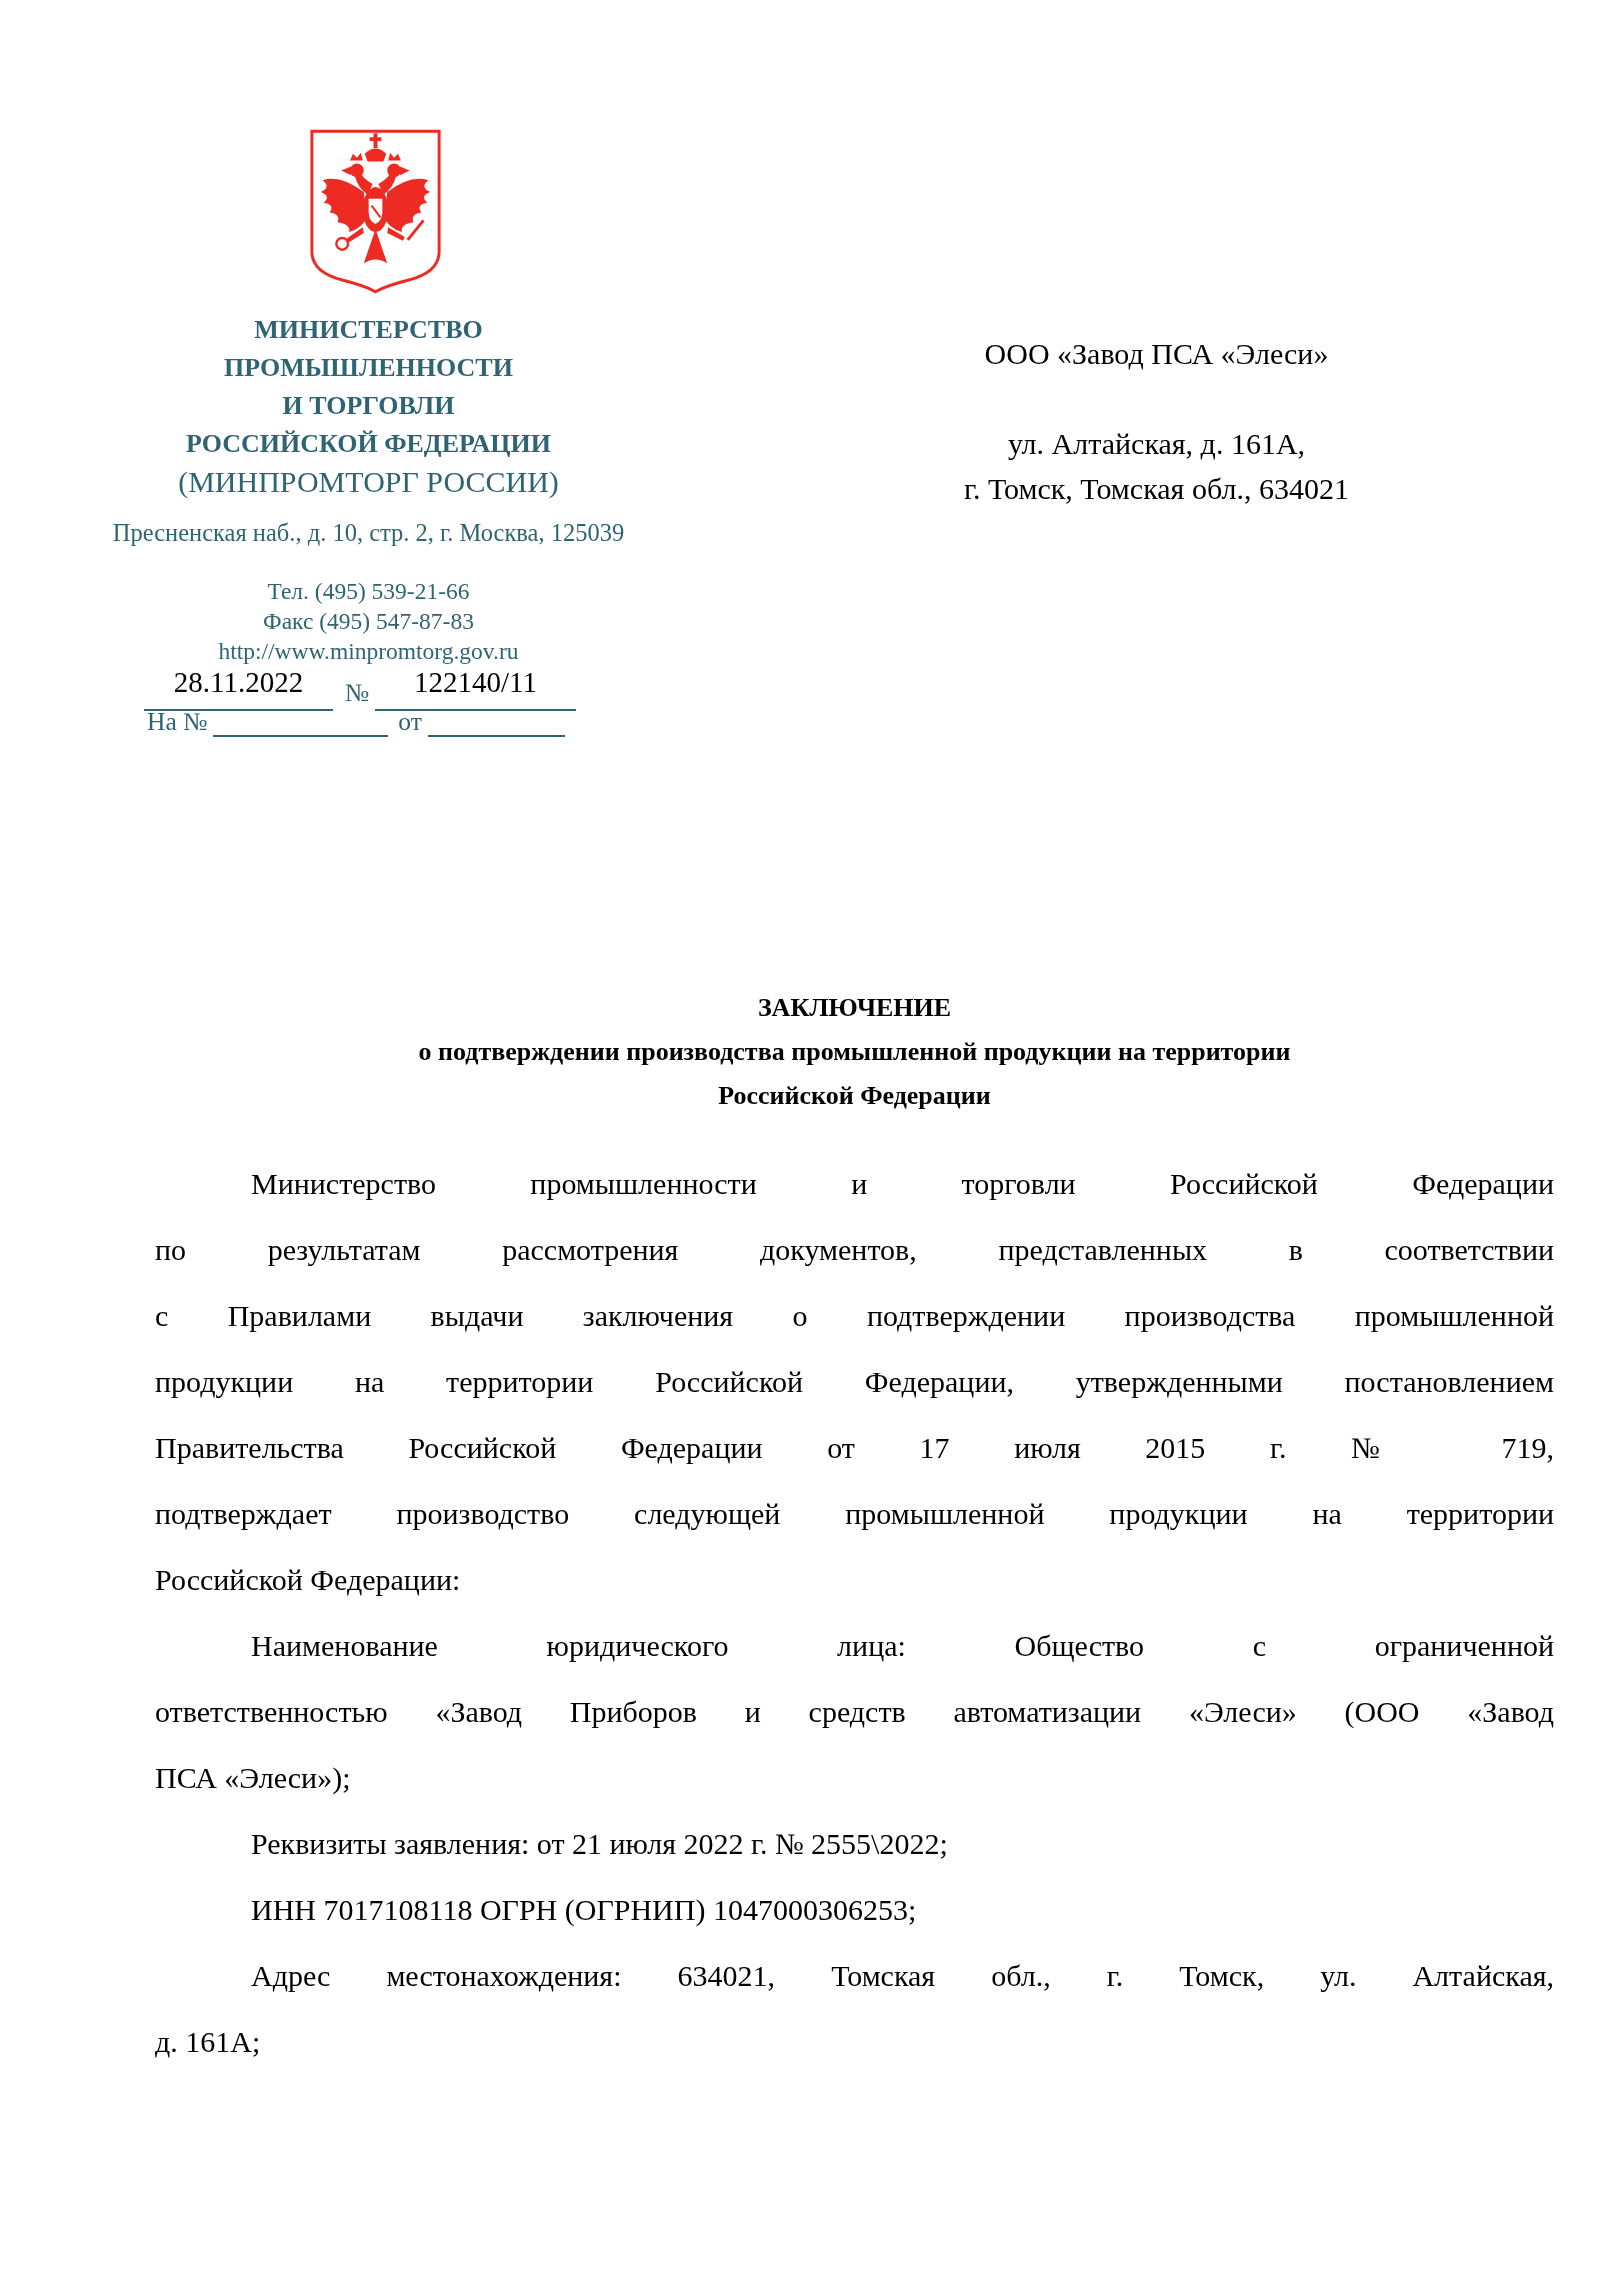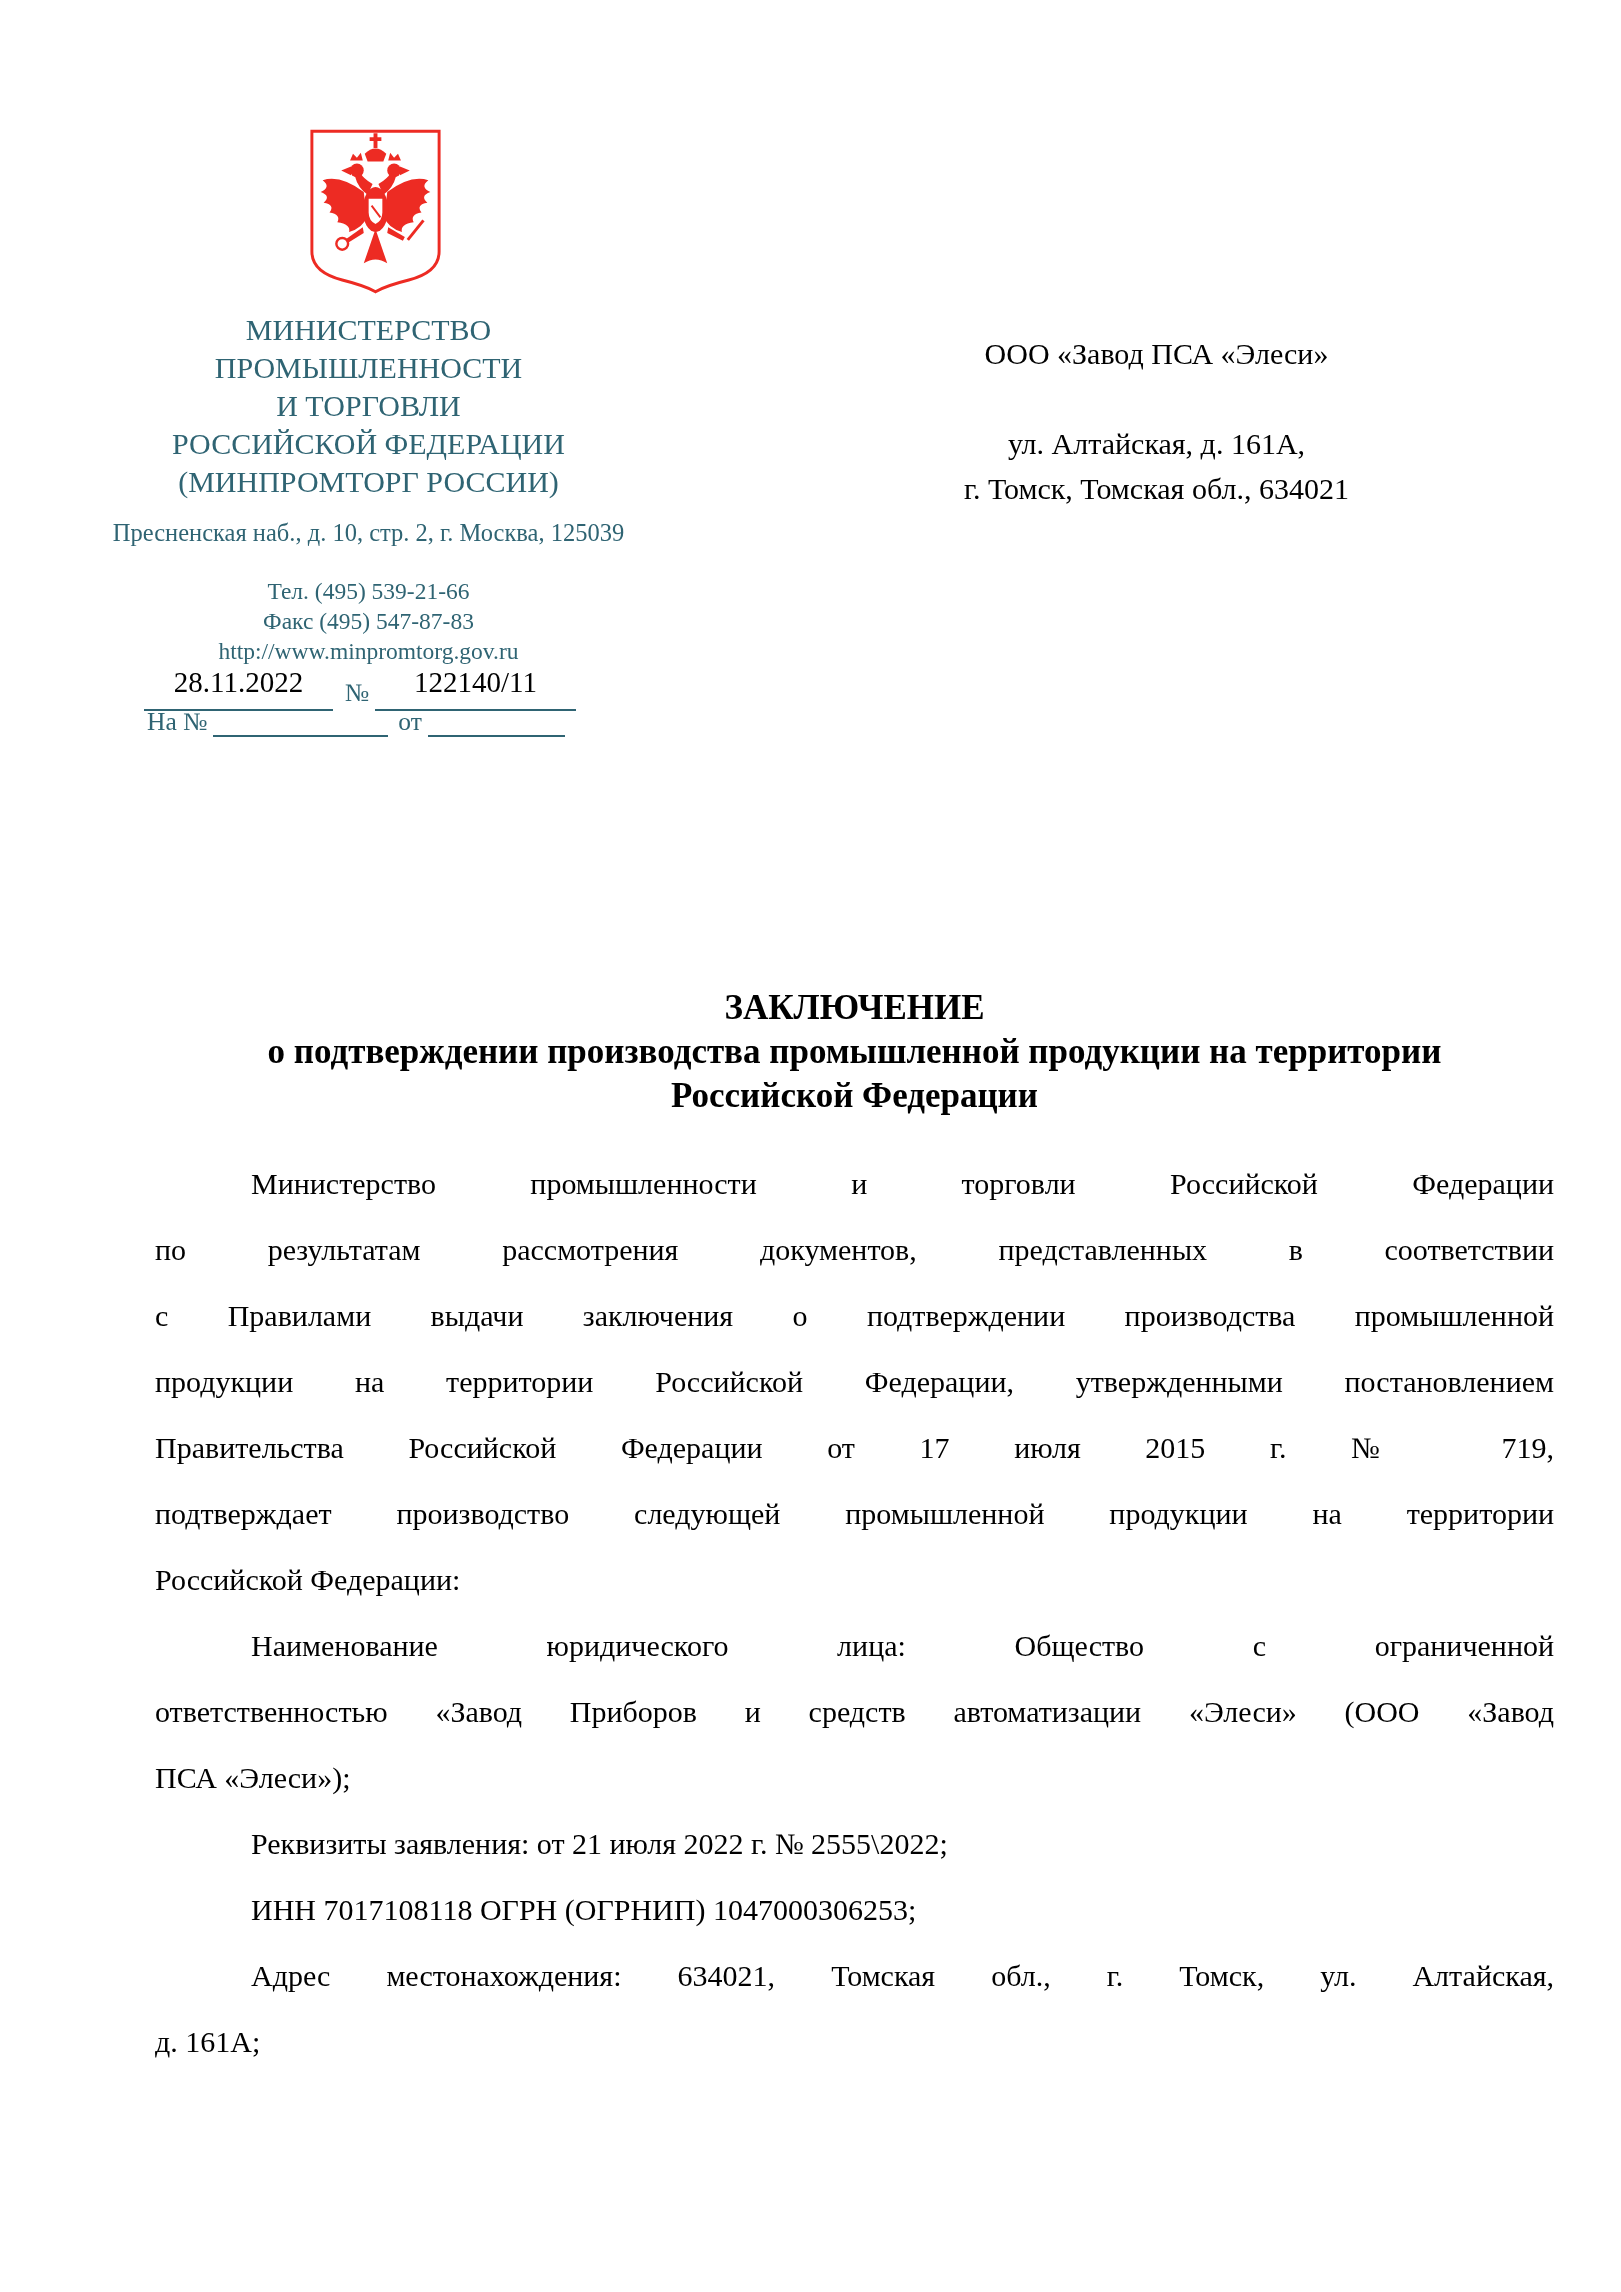--- a/index.html
+++ b/index.html
@@ -16,21 +16,21 @@
     color:var(--black);
     overflow:hidden;
   }
   
   .emblem{position:absolute;left:307px;top:127px;width:137px;height:169px;}
   
   .ministry{
     position:absolute;left:39px;top:311px;width:659px;
     text-align:center;color:var(--teal);
   }
-  .ministry .bold-line{font-weight:normal;font-size:30px;line-height:38px;}
+  .ministry .bold-line{font-weight:bold;font-size:26px;line-height:38px;}
   .ministry .short-name{font-size:30px;line-height:38px;}
   
   .contact{
     position:absolute;left:39px;top:518px;width:659px;
     text-align:center;color:var(--teal);
   }
   .contact .addr{font-size:24.5px;line-height:29px;margin-bottom:29px;}
   .contact .cline{font-size:23.5px;line-height:30px;}
   
   .ref1{
@@ -57,21 +57,21 @@
   .ref2 .ot{margin-left:10px;}
   
   .recipient{
     position:absolute;left:882px;top:331px;width:549px;
     text-align:center;font-size:30px;line-height:45px;color:var(--black);
   }
   .recipient .spacer{height:45px;}
   
   .doc-title{
     position:absolute;left:155px;top:986px;width:1399px;
-    text-align:center;font-weight:bold;font-size:35px;line-height:44px;
+    text-align:center;font-weight:bold;font-size:26px;line-height:44px;
   }
   
   .body-text{
     position:absolute;left:155px;top:1151px;width:1399px;
     font-size:30px;color:var(--black);
   }
   .bl{height:66px;line-height:66px;overflow:hidden;}
   .j{text-align:justify;text-align-last:justify;}
   .ind{text-indent:96px;}
 </style>

